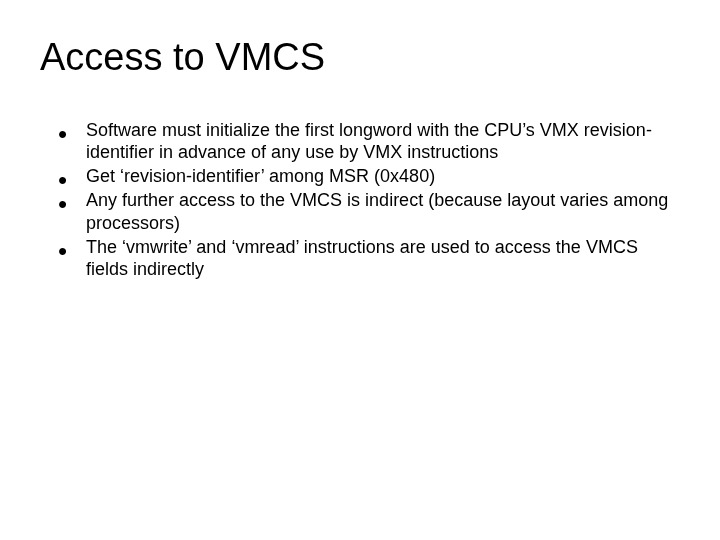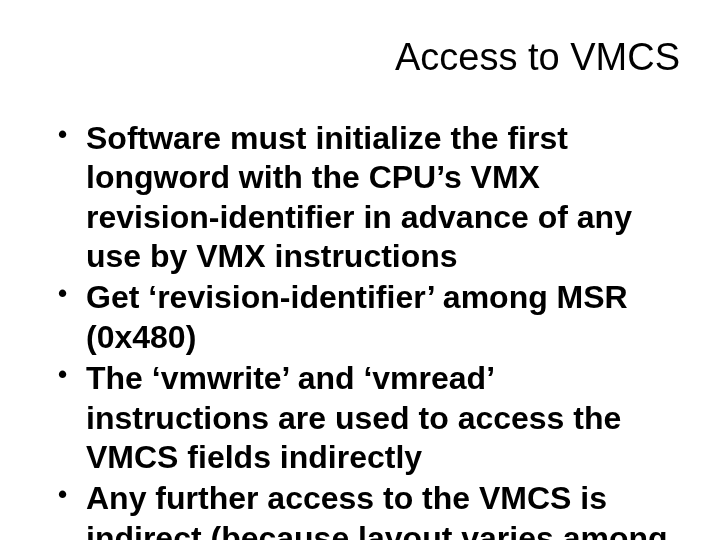--- a/index.html
+++ b/index.html
@@ -11,48 +11,47 @@
       width: 720px;
       height: 540px;
       background: #ffffff;
       font-family: Arial, Helvetica, sans-serif;
       color: #000000;
       padding: 28px 40px;
     }
     .slide-title {
       font-size: 38px;
       font-weight: normal;
-      text-align: right;
+      text-align: left;
       margin-bottom: 40px;
       margin-top: 8px;
     }
     .bullet-list {
       list-style: none;
       padding-left: 18px;
       padding-right: 10px;
     }
     .bullet-item {
       position: relative;
       padding-left: 28px;
-      font-size: 32px;
+      font-size: 18px;
       line-height: 1.23;
       margin-bottom: 2px;
-      font-weight: bold;
     }
     .bullet-item::before {
       content: "•";
       position: absolute;
       left: 0;
       top: 0;
       font-size: 26px;
     }
   </style>
 </head>
 <body>
 
 <h1 class="slide-title">Access to VMCS</h1>
 
 <ul class="bullet-list">
   <li class="bullet-item">Software must initialize the first longword with the CPU’s VMX revision-identifier in advance of any use by VMX instructions</li>
   <li class="bullet-item">Get ‘revision-identifier’ among MSR (0x480)</li>
+  <li class="bullet-item">Any further access to the VMCS is indirect (because layout varies among processors)</li>
   <li class="bullet-item">The ‘vmwrite’ and ‘vmread’ instructions are used to access the VMCS fields indirectly</li>
-  <li class="bullet-item">Any further access to the VMCS is indirect (because layout varies among processors)</li>
 </ul>
 
 </body></html>

